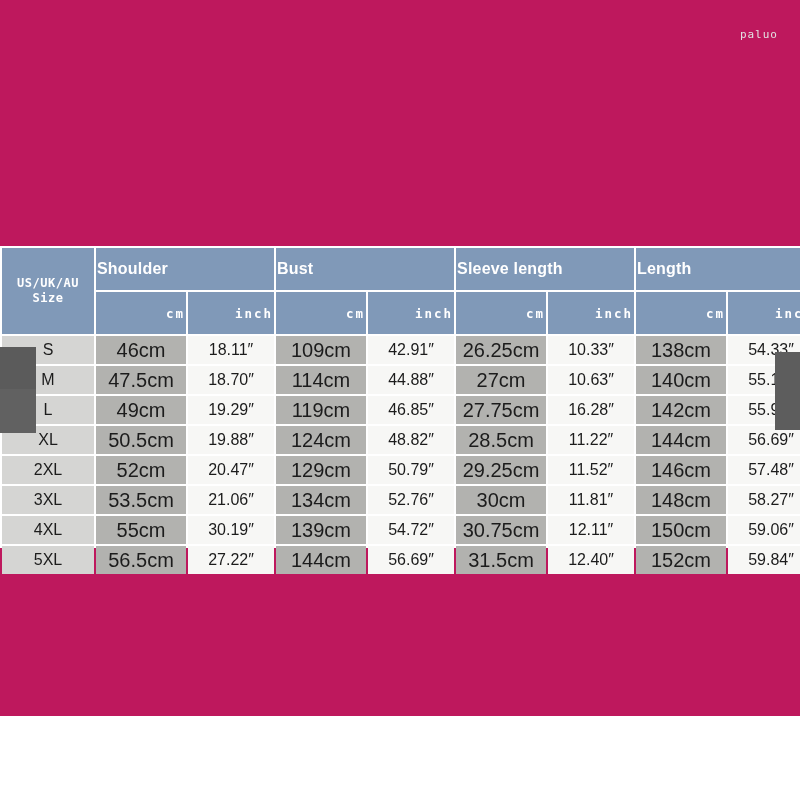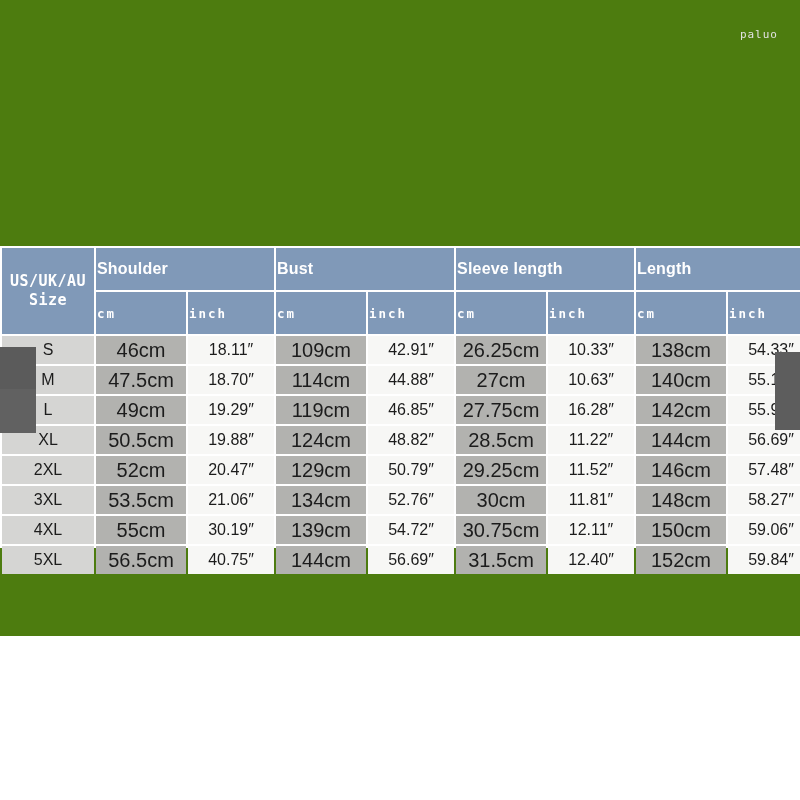--- a/index.html
+++ b/index.html
@@ -3,22 +3,22 @@
 <meta charset="utf-8">
 <style>
   html, body {
     margin: 0;
     padding: 0;
     background: #ffffff;
   }
   #page {
     position: relative;
     width: 800px;
-    height: 636px;
-    background: #4d7c0f;
+    height: 716px;
+    background: #be185d;
     overflow: hidden;
     font-family: "Liberation Sans", sans-serif;
   }
 
   
   .watermark {
     position: absolute;
     top: 28px;
     right: 22px;
     font-family: "DejaVu Sans Mono", monospace;
@@ -54,29 +54,29 @@
     text-align: left;
     height: 40px;
     letter-spacing: 0.2px;
     font-family: "Liberation Sans", sans-serif;
   }
   th.sub {
     background: #8099b8;
     color: #ffffff;
     font-size: 12.5px;
     font-weight: bold;
-    text-align: left;
+    text-align: right;
     height: 40px;
     font-family: "DejaVu Sans Mono", monospace;
     letter-spacing: 2px;
   }
   th.sizehead {
     background: #8099b8;
     color: #ffffff;
-    font-size: 15px;
+    font-size: 12px;
     font-weight: bold;
     text-align: center;
     font-family: "DejaVu Sans Mono", monospace;
     letter-spacing: 0.5px;
     line-height: 1.25;
     padding: 0 2px;
   }
 
   
   td {
@@ -247,21 +247,21 @@
           <td class="cm-cell">139cm</td>
           <td class="inch-cell">54.72″</td>
           <td class="cm-cell">30.75cm</td>
           <td class="inch-cell">12.11″</td>
           <td class="cm-cell">150cm</td>
           <td class="inch-cell">59.06″</td>
         </tr>
         <tr>
           <td class="size-cell">5XL</td>
           <td class="cm-cell">56.5cm</td>
-          <td class="inch-cell">40.75″</td>
+          <td class="inch-cell">27.22″</td>
           <td class="cm-cell">144cm</td>
           <td class="inch-cell">56.69″</td>
           <td class="cm-cell">31.5cm</td>
           <td class="inch-cell">12.40″</td>
           <td class="cm-cell">152cm</td>
           <td class="inch-cell">59.84″</td>
         </tr>
       </tbody>
     </table>
   </div>

